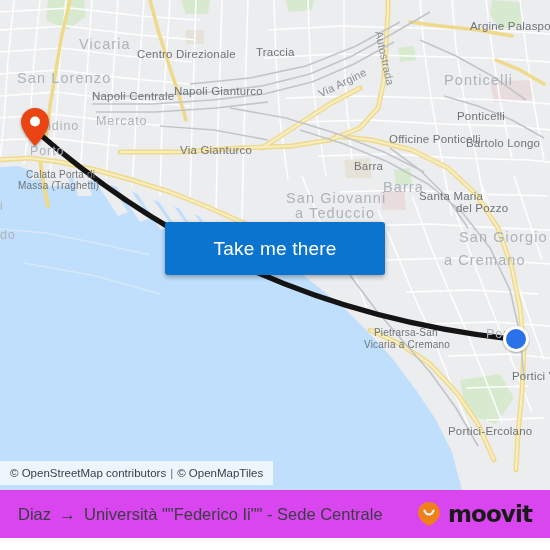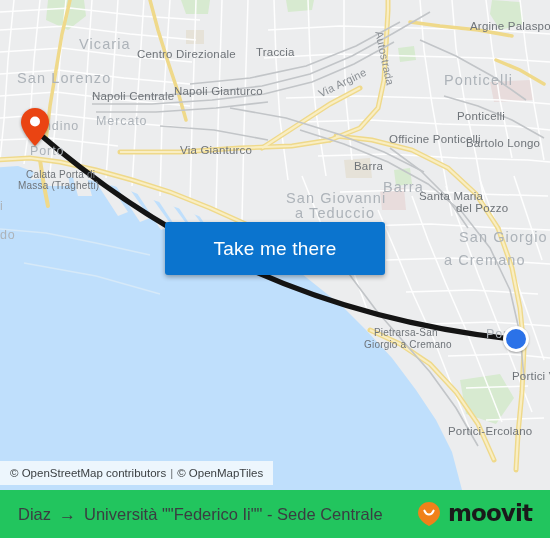--- a/index.html
+++ b/index.html
@@ -124,21 +124,21 @@
   }
   .attr-sep { margin: 0 4px; color: #6b6f73; }
 
   
   #footer {
     position: absolute;
     left: 0;
     top: 490px;
     width: 550px;
     height: 48px;
-    background: #22c55e;
+    background: #d946ef;
     display: flex;
     align-items: center;
     justify-content: space-between;
     padding: 0 18px;
     box-sizing: border-box;
   }
   #route-text {
     display: flex;
     align-items: center;
     font-size: 16.5px;
@@ -146,21 +146,21 @@
     white-space: nowrap;
   }
   .route-arrow {
     margin: 0 8px;
     font-size: 17px;
     color: #3a3d41;
     line-height: 1;
   }
   #moovit-logo {
     display: flex;
-    align-items: flex-start;
+    align-items: center;
     gap: 8px;
   }
   #moovit-wordmark {
     font-size: 23px;
     font-weight: bold;
     letter-spacing: -0.9px;
     color: #1a1a1a;
     font-family: "DejaVu Sans", sans-serif;
     line-height: 1;
   }
@@ -352,21 +352,21 @@
         <div class="map-label lbl-poi" style="left: 466px; top: 137px;">Bartolo Longo</div>
         <div class="map-label lbl-poi" style="left: 354px; top: 160px;">Barra</div>
         <div class="map-label lbl-place" style="left: 383px; top: 179px;">Barra</div>
         <div class="map-label lbl-poi" style="left: 419px; top: 190px;">Santa Maria</div>
         <div class="map-label lbl-poi" style="left: 428px; top: 202px; margin-left: 28px;">del Pozzo</div>
         <div class="map-label lbl-place" style="left: 286px; top: 190px;">San Giovanni</div>
         <div class="map-label lbl-place" style="left: 295px; top: 205px;">a Teduccio</div>
         <div class="map-label lbl-place" style="left: 439px; top: 229px; margin-left: 20px;">San Giorgio</div>
         <div class="map-label lbl-place" style="left: 444px; top: 252px;">a Cremano</div>
         <div class="map-label lbl-poi tiny" style="left: 374px; top: 327px;">Pietrarsa-San</div>
-        <div class="map-label lbl-poi tiny" style="left: 364px; top: 339px;">Giorgio a Cremano</div>
+        <div class="map-label lbl-poi tiny" style="left: 364px; top: 339px;">Vicaria a Cremano</div>
         <div class="map-label lbl-place sm" style="left: 486px; top: 327px;">Portici</div>
         <div class="map-label lbl-poi" style="left: 512px; top: 370px;">Portici Vi</div>
         <div class="map-label lbl-poi" style="left: 448px; top: 425px;">Portici-Ercolano</div>
       </div>
 
     <svg id="origin-pin" viewBox="0 0 28 38" xmlns="http://www.w3.org/2000/svg">
       <path d="M14 0C6.27 0 0 6.27 0 14c0 10 14 24 14 24s14-14 14-24C28 6.27 21.73 0 14 0z" fill="#ea4412"></path>
       <circle cx="14" cy="13.5" r="5" fill="#ffffff"></circle>
     </svg>
 

